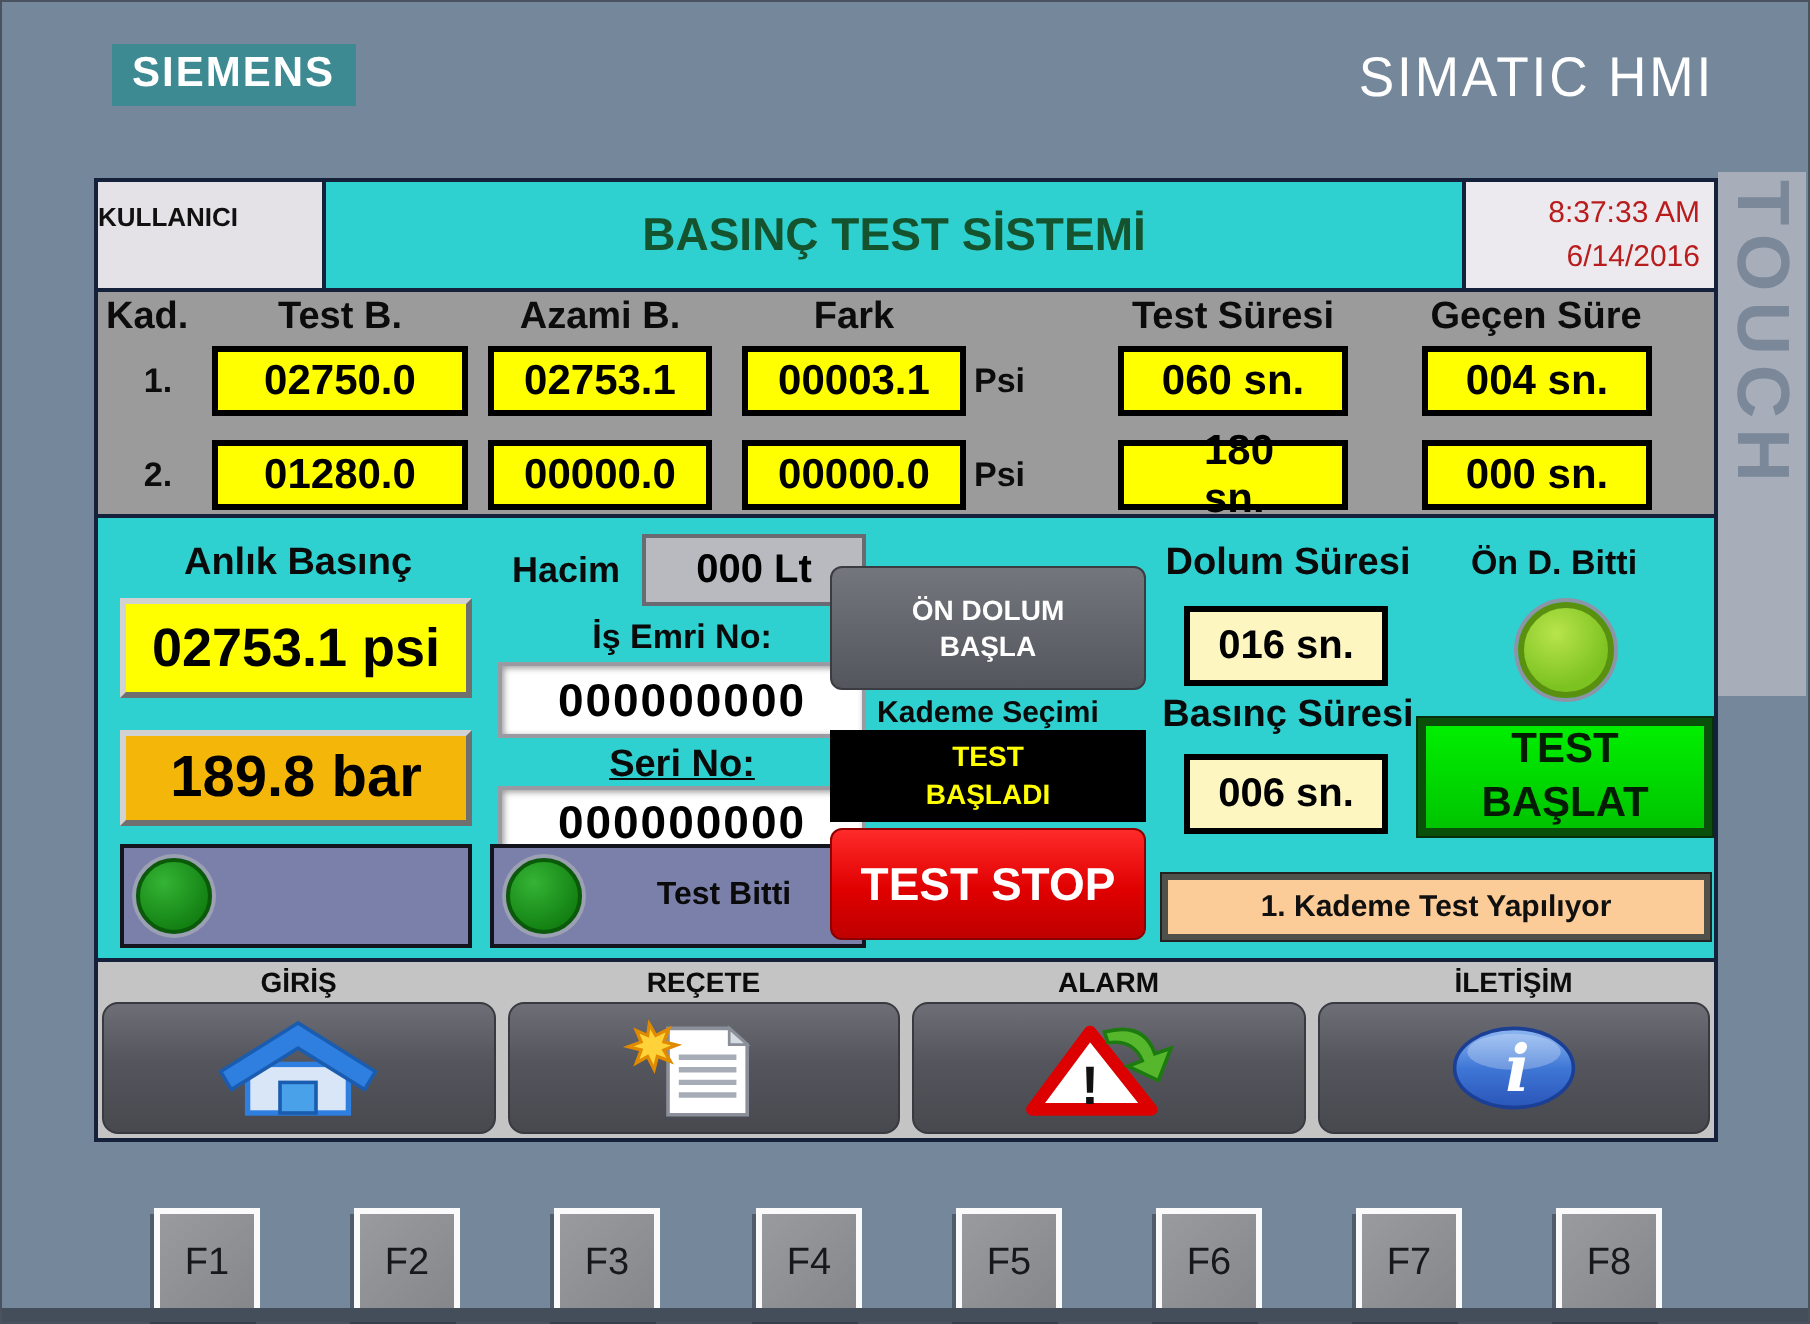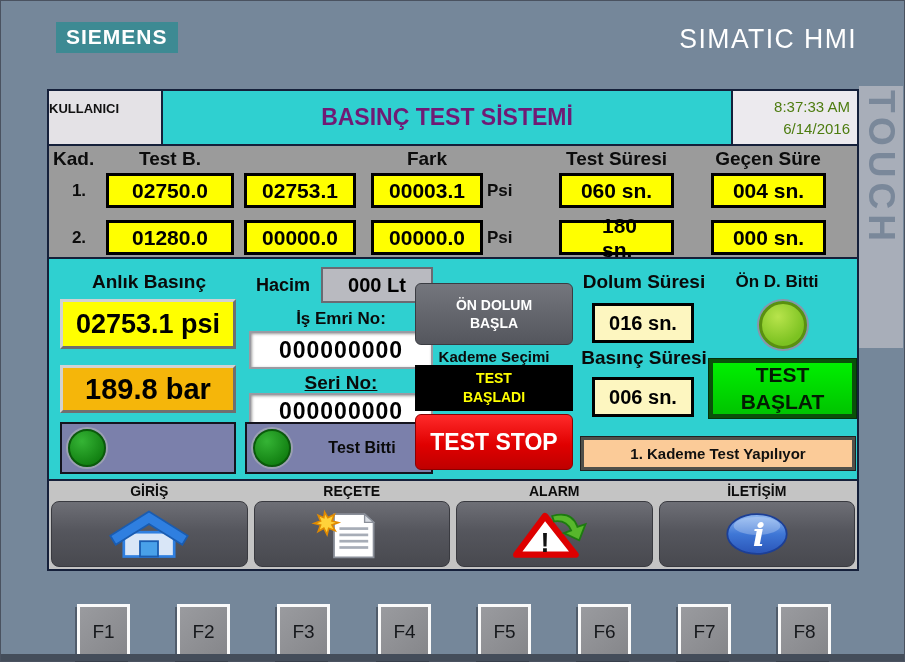--- a/index.html
+++ b/index.html
@@ -20,23 +20,23 @@
     font-weight:bold;letter-spacing:5px;display:flex;align-items:center;
     justify-content:flex-start;padding-top:4px;box-sizing:border-box;}
 
   
   .screen{position:absolute;left:46px;top:88px;width:812px;height:482px;background:#15203a;}
   .screen *{box-sizing:border-box;}
 
   .hdr-user{position:absolute;left:2px;top:2px;width:112px;height:53px;background:#e4e2e6;
     font-weight:bold;font-size:13px;text-align:left;padding-top:10px;color:#111;cursor:pointer;}
   .hdr-title{position:absolute;left:116px;top:2px;width:568px;height:53px;background:#2fd0d0;
-    display:flex;align-items:center;justify-content:center;font-weight:bold;font-size:23px;color:#701a75;}
+    display:flex;align-items:center;justify-content:center;font-weight:bold;font-size:23px;color:#14532d;}
   .hdr-clock{position:absolute;left:686px;top:2px;width:124px;height:53px;background:#eceaee;
-    font-size:15px;color:#4d7c0f;text-align:right;padding:5px 7px 0 0;line-height:1.45;}
+    font-size:15px;color:#b91c1c;text-align:right;padding:5px 7px 0 0;line-height:1.45;}
 
   
   .table-sec{position:absolute;left:2px;top:57px;width:808px;height:111px;background:#9b9b9b;}
   .tbl-h{position:absolute;top:1px;height:24px;font-weight:bold;font-size:19px;color:#0c0c0c;
     text-align:center;line-height:24px;}
   .yfield{position:absolute;background:#ffff00;border:3px solid #000;display:flex;
     align-items:center;justify-content:center;font-weight:bold;font-size:21px;color:#000;height:35px;}
   .rowlab{position:absolute;width:40px;font-weight:bold;font-size:17px;color:#0c0c0c;
     text-align:center;line-height:35px;}
   .unitlab{position:absolute;font-weight:bold;font-size:17px;color:#0c0c0c;line-height:35px;}
@@ -114,20 +114,21 @@
     <div class="hdr-user">KULLANICI</div>
     <div class="hdr-title">BASINÇ TEST SİSTEMİ</div>
     <div class="hdr-clock">
       <div>8:37:33 AM</div>
       <div>6/14/2016</div>
     </div>
 
     <div class="table-sec">
       <div class="tbl-h" style="left:4px;width:48px;text-align:left;">Kad.</div>
       <div class="tbl-h" style="left:57px;width:128px;">Test B.</div>
+      <div class="tbl-h" style="left:193px;width:116px;">Azami B.</div>
       <div class="tbl-h" style="left:322px;width:112px;">Fark</div>
       <div class="tbl-h" style="left:495px;width:145px;">Test Süresi</div>
       <div class="tbl-h" style="left:648px;width:142px;">Geçen Süre</div>
 
       <div class="rowlab" style="left:10px;top:27px;">1.</div>
       <div class="yfield" style="left:57px;top:27px;width:128px;">02750.0</div>
       <div class="yfield" style="left:195px;top:27px;width:112px;">02753.1</div>
       <div class="yfield" style="left:322px;top:27px;width:112px;">00003.1</div>
       <div class="unitlab" style="left:438px;top:27px;">Psi</div>
       <div class="yfield" style="left:510px;top:27px;width:115px;">060 sn.</div>

